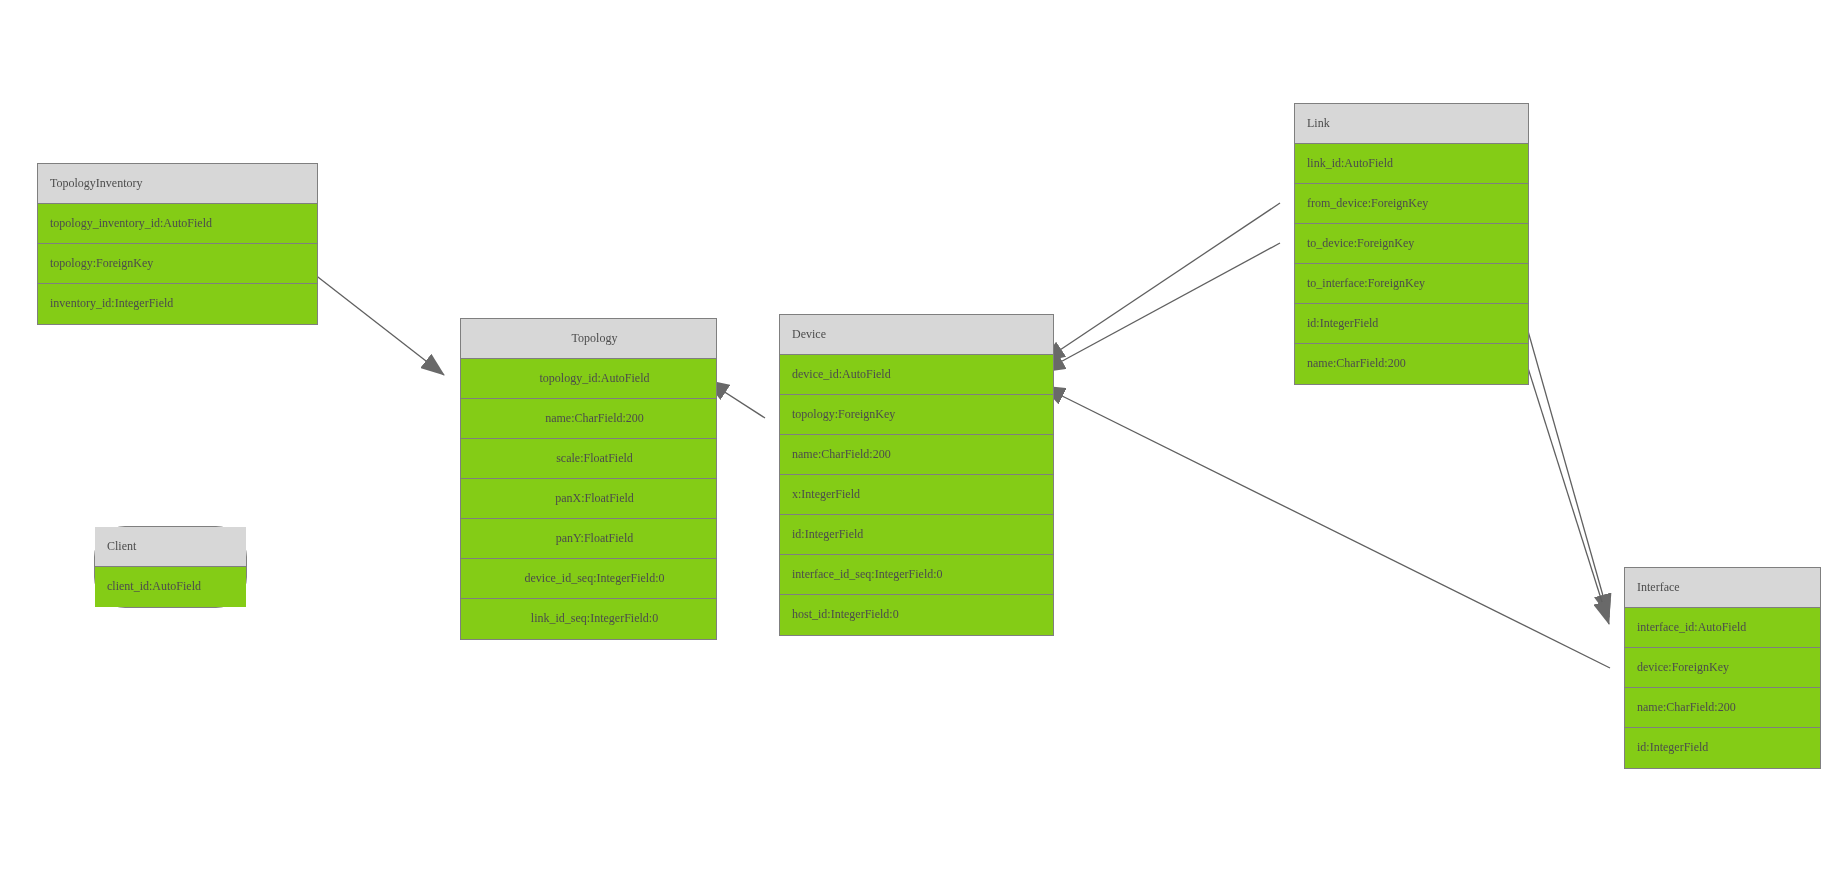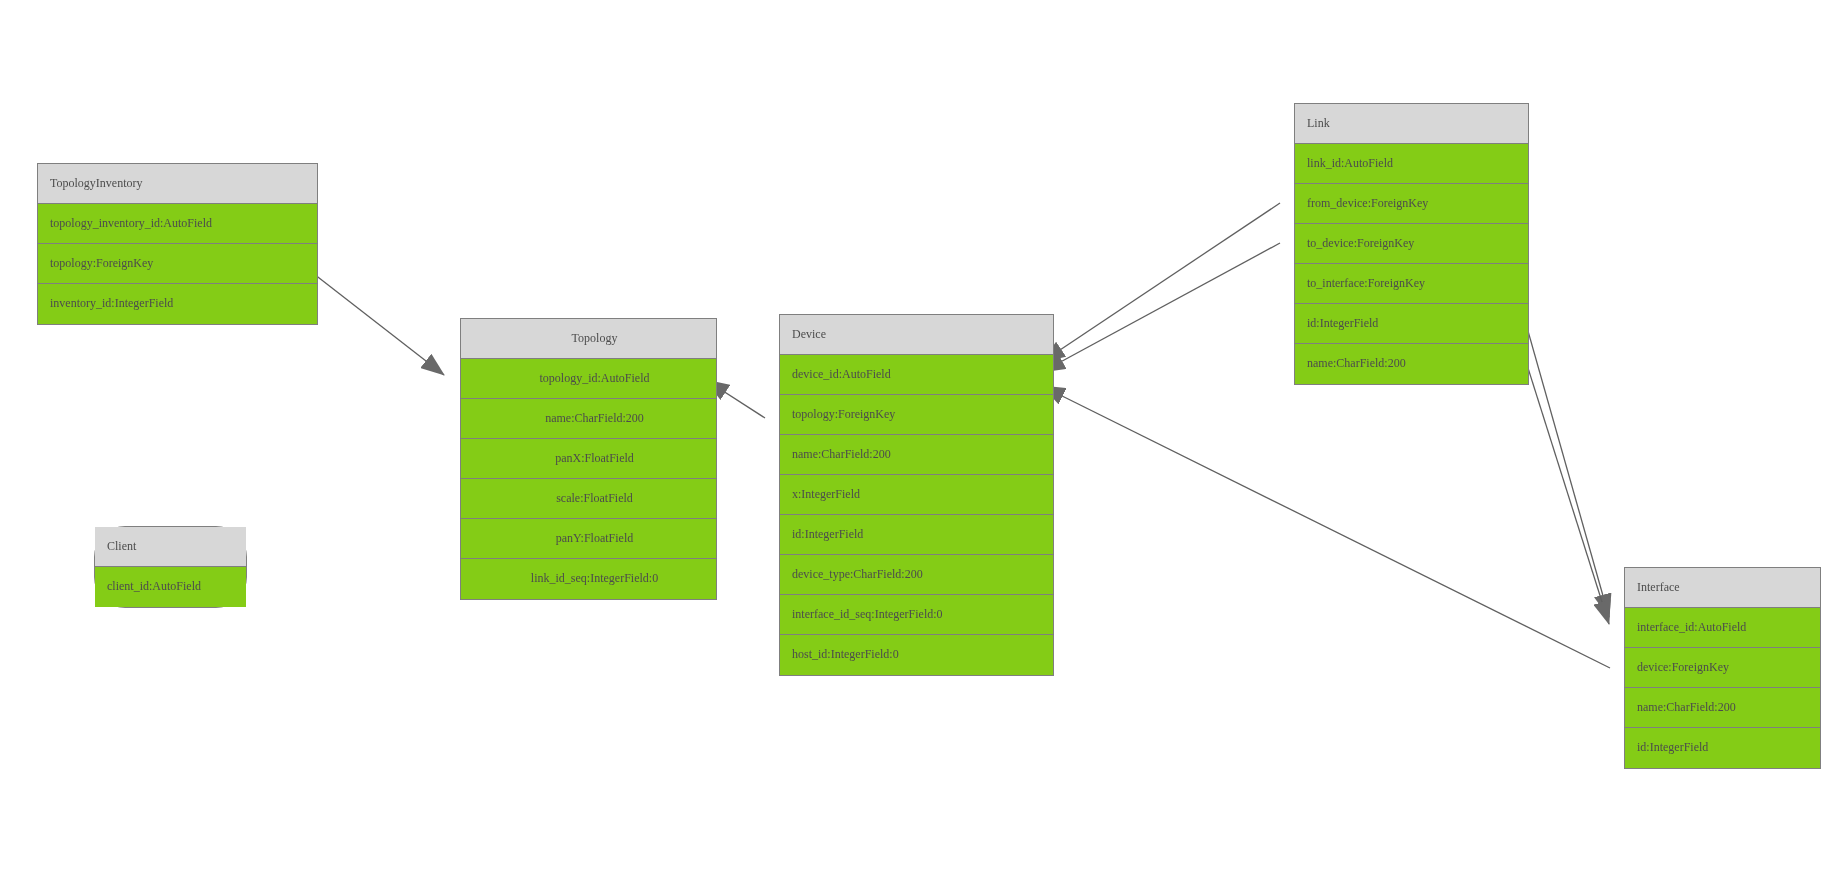--- a/index.html
+++ b/index.html
@@ -86,37 +86,37 @@
       <div class="entity" style="left: 23px; top: 163px; width: 281px;">
         <div class="entity-header">TopologyInventory</div>
         <div class="entity-row">topology_inventory_id:AutoField</div>
         <div class="entity-row">topology:ForeignKey</div>
         <div class="entity-row">inventory_id:IntegerField</div>
       </div>
       <div class="entity" style="left: 446px; top: 318px; width: 257px; text-align: center;">
         <div class="entity-header">Topology</div>
         <div class="entity-row">topology_id:AutoField</div>
         <div class="entity-row">name:CharField:200</div>
+        <div class="entity-row">scale:FloatField</div>
         <div class="entity-row">panX:FloatField</div>
-        <div class="entity-row">scale:FloatField</div>
         <div class="entity-row">panY:FloatField</div>
+        <div class="entity-row">device_id_seq:IntegerField:0</div>
         <div class="entity-row">link_id_seq:IntegerField:0</div>
       </div>
       <div class="entity" style="left: 80px; top: 526px; width: 153px; border-radius: 31px;">
         <div class="entity-header">Client</div>
         <div class="entity-row">client_id:AutoField</div>
       </div>
       <div class="entity" style="left: 765px; top: 314px; width: 275px;">
         <div class="entity-header">Device</div>
         <div class="entity-row">device_id:AutoField</div>
         <div class="entity-row">topology:ForeignKey</div>
         <div class="entity-row">name:CharField:200</div>
         <div class="entity-row">x:IntegerField</div>
         <div class="entity-row">id:IntegerField</div>
-        <div class="entity-row">device_type:CharField:200</div>
         <div class="entity-row">interface_id_seq:IntegerField:0</div>
         <div class="entity-row">host_id:IntegerField:0</div>
       </div>
       <div class="entity" style="left: 1280px; top: 103px; width: 235px;">
         <div class="entity-header">Link</div>
         <div class="entity-row">link_id:AutoField</div>
         <div class="entity-row">from_device:ForeignKey</div>
         <div class="entity-row">to_device:ForeignKey</div>
         <div class="entity-row">to_interface:ForeignKey</div>
         <div class="entity-row">id:IntegerField</div>

